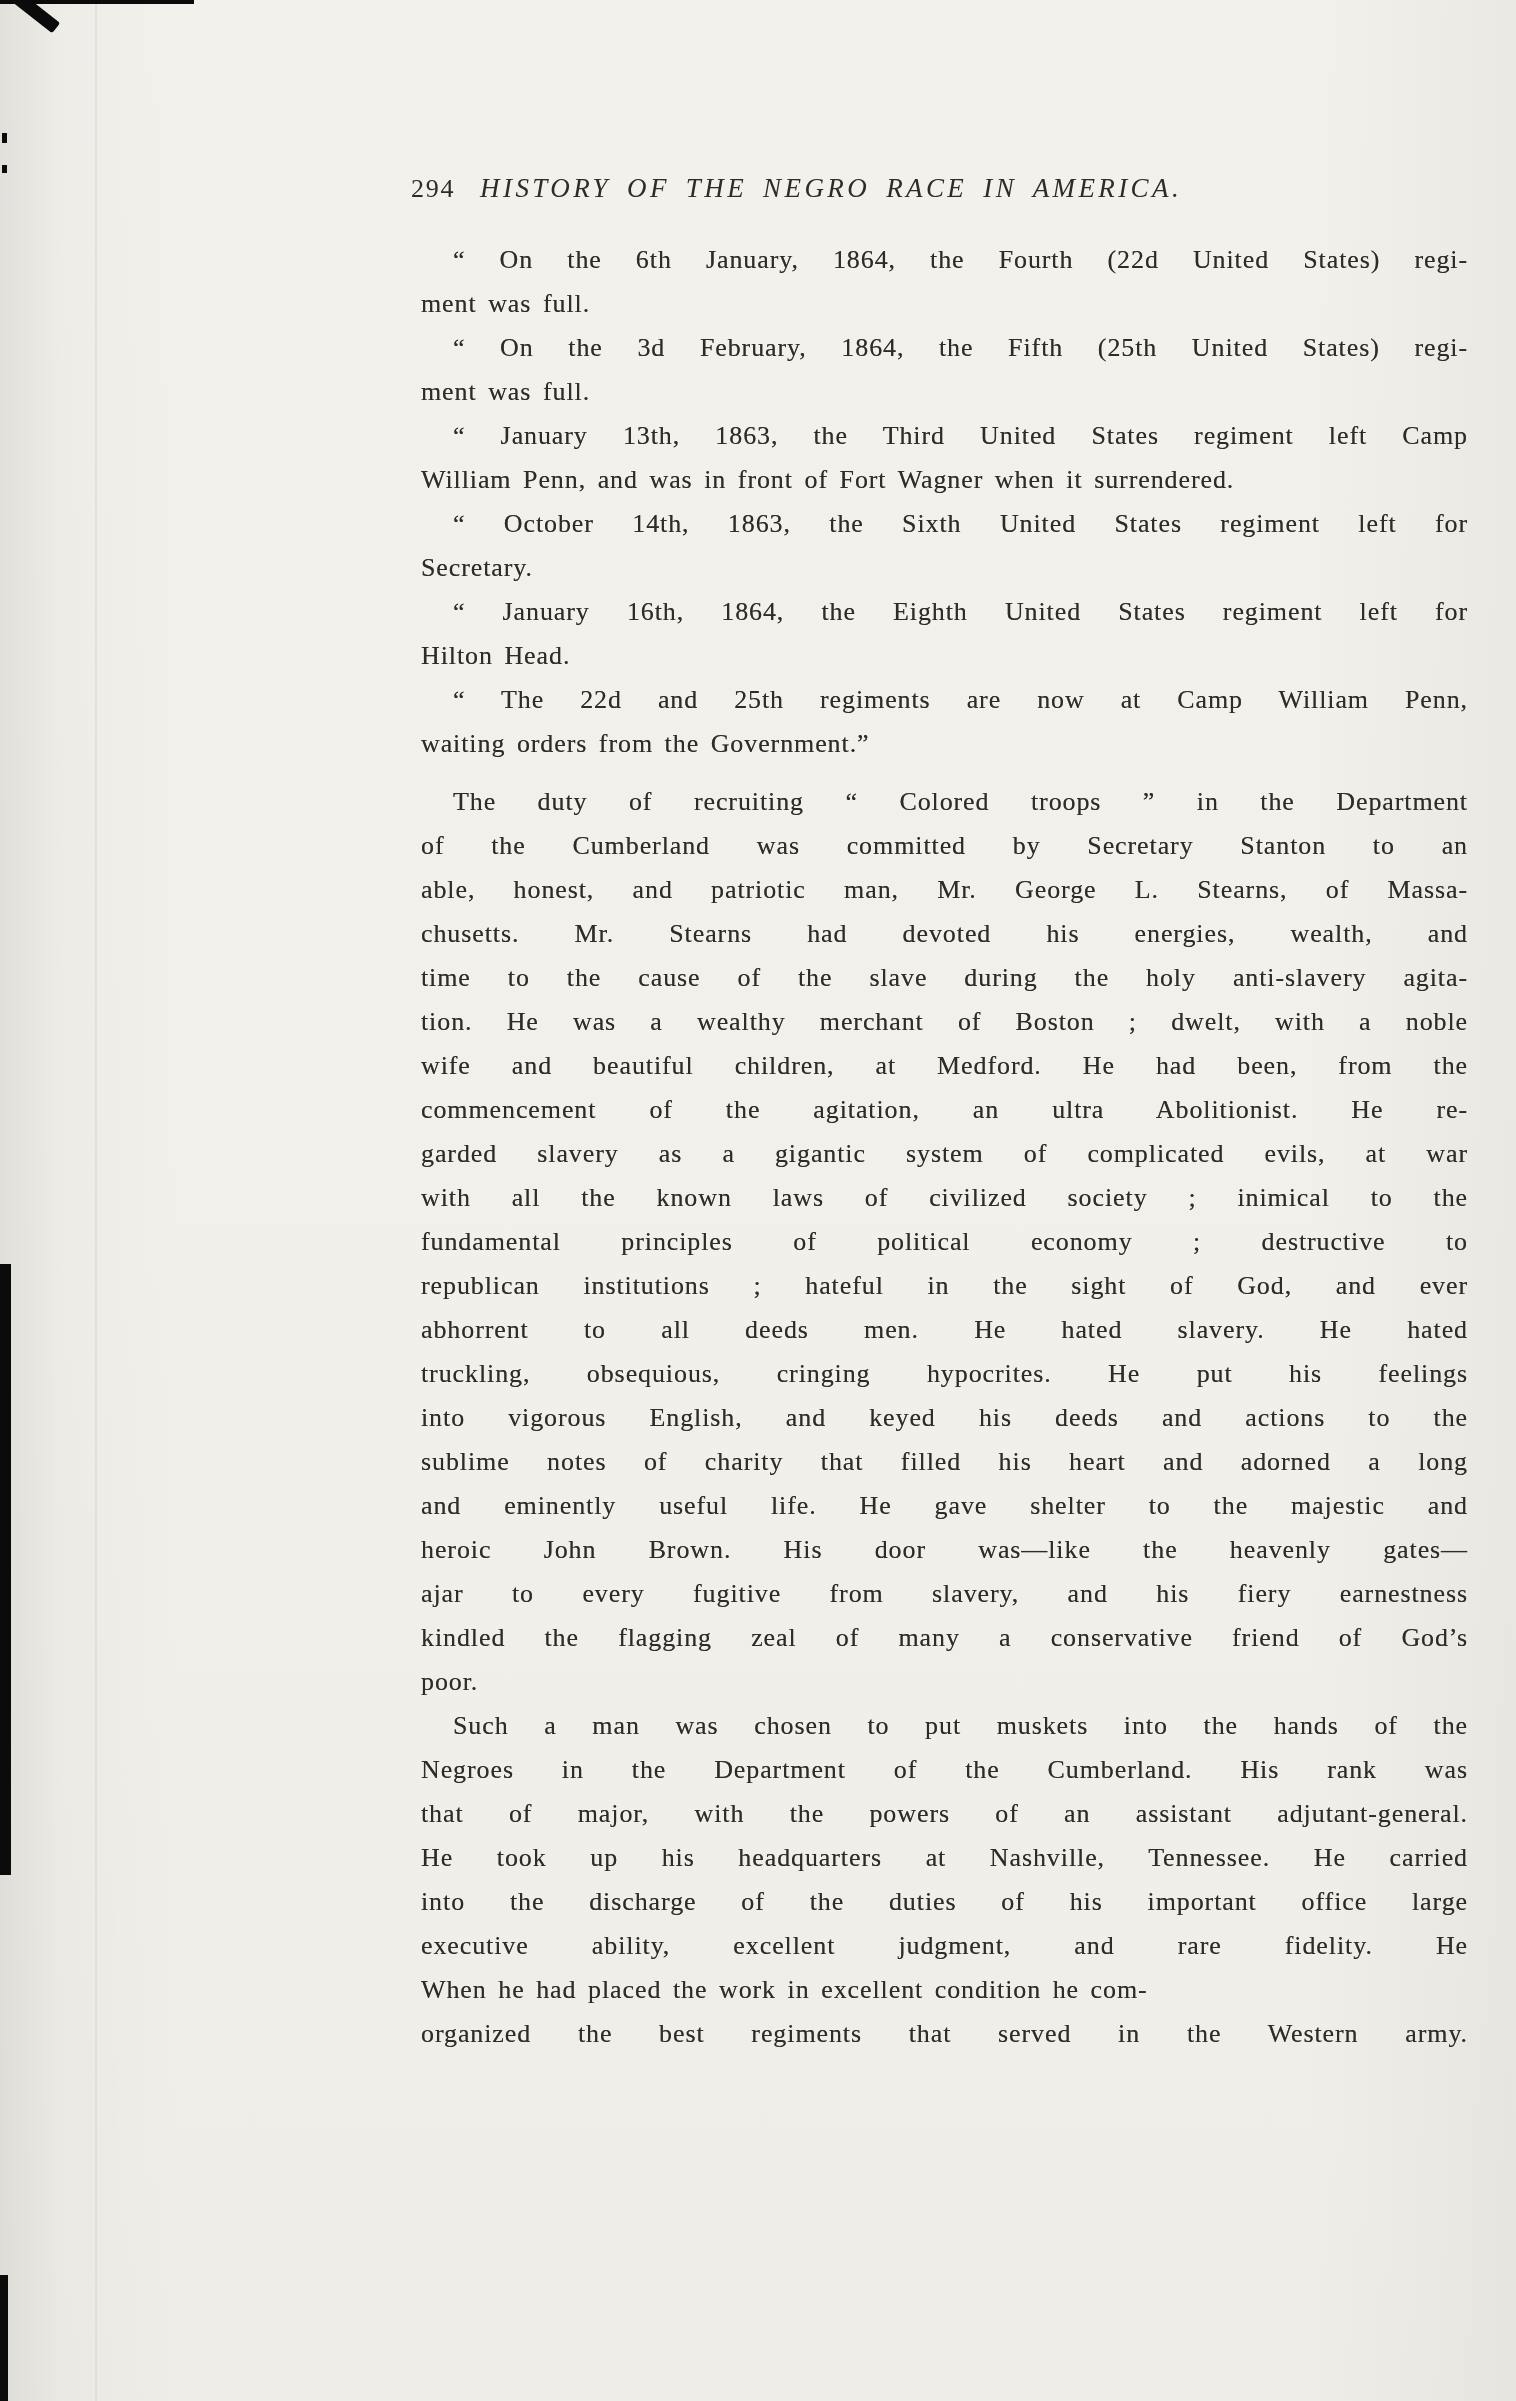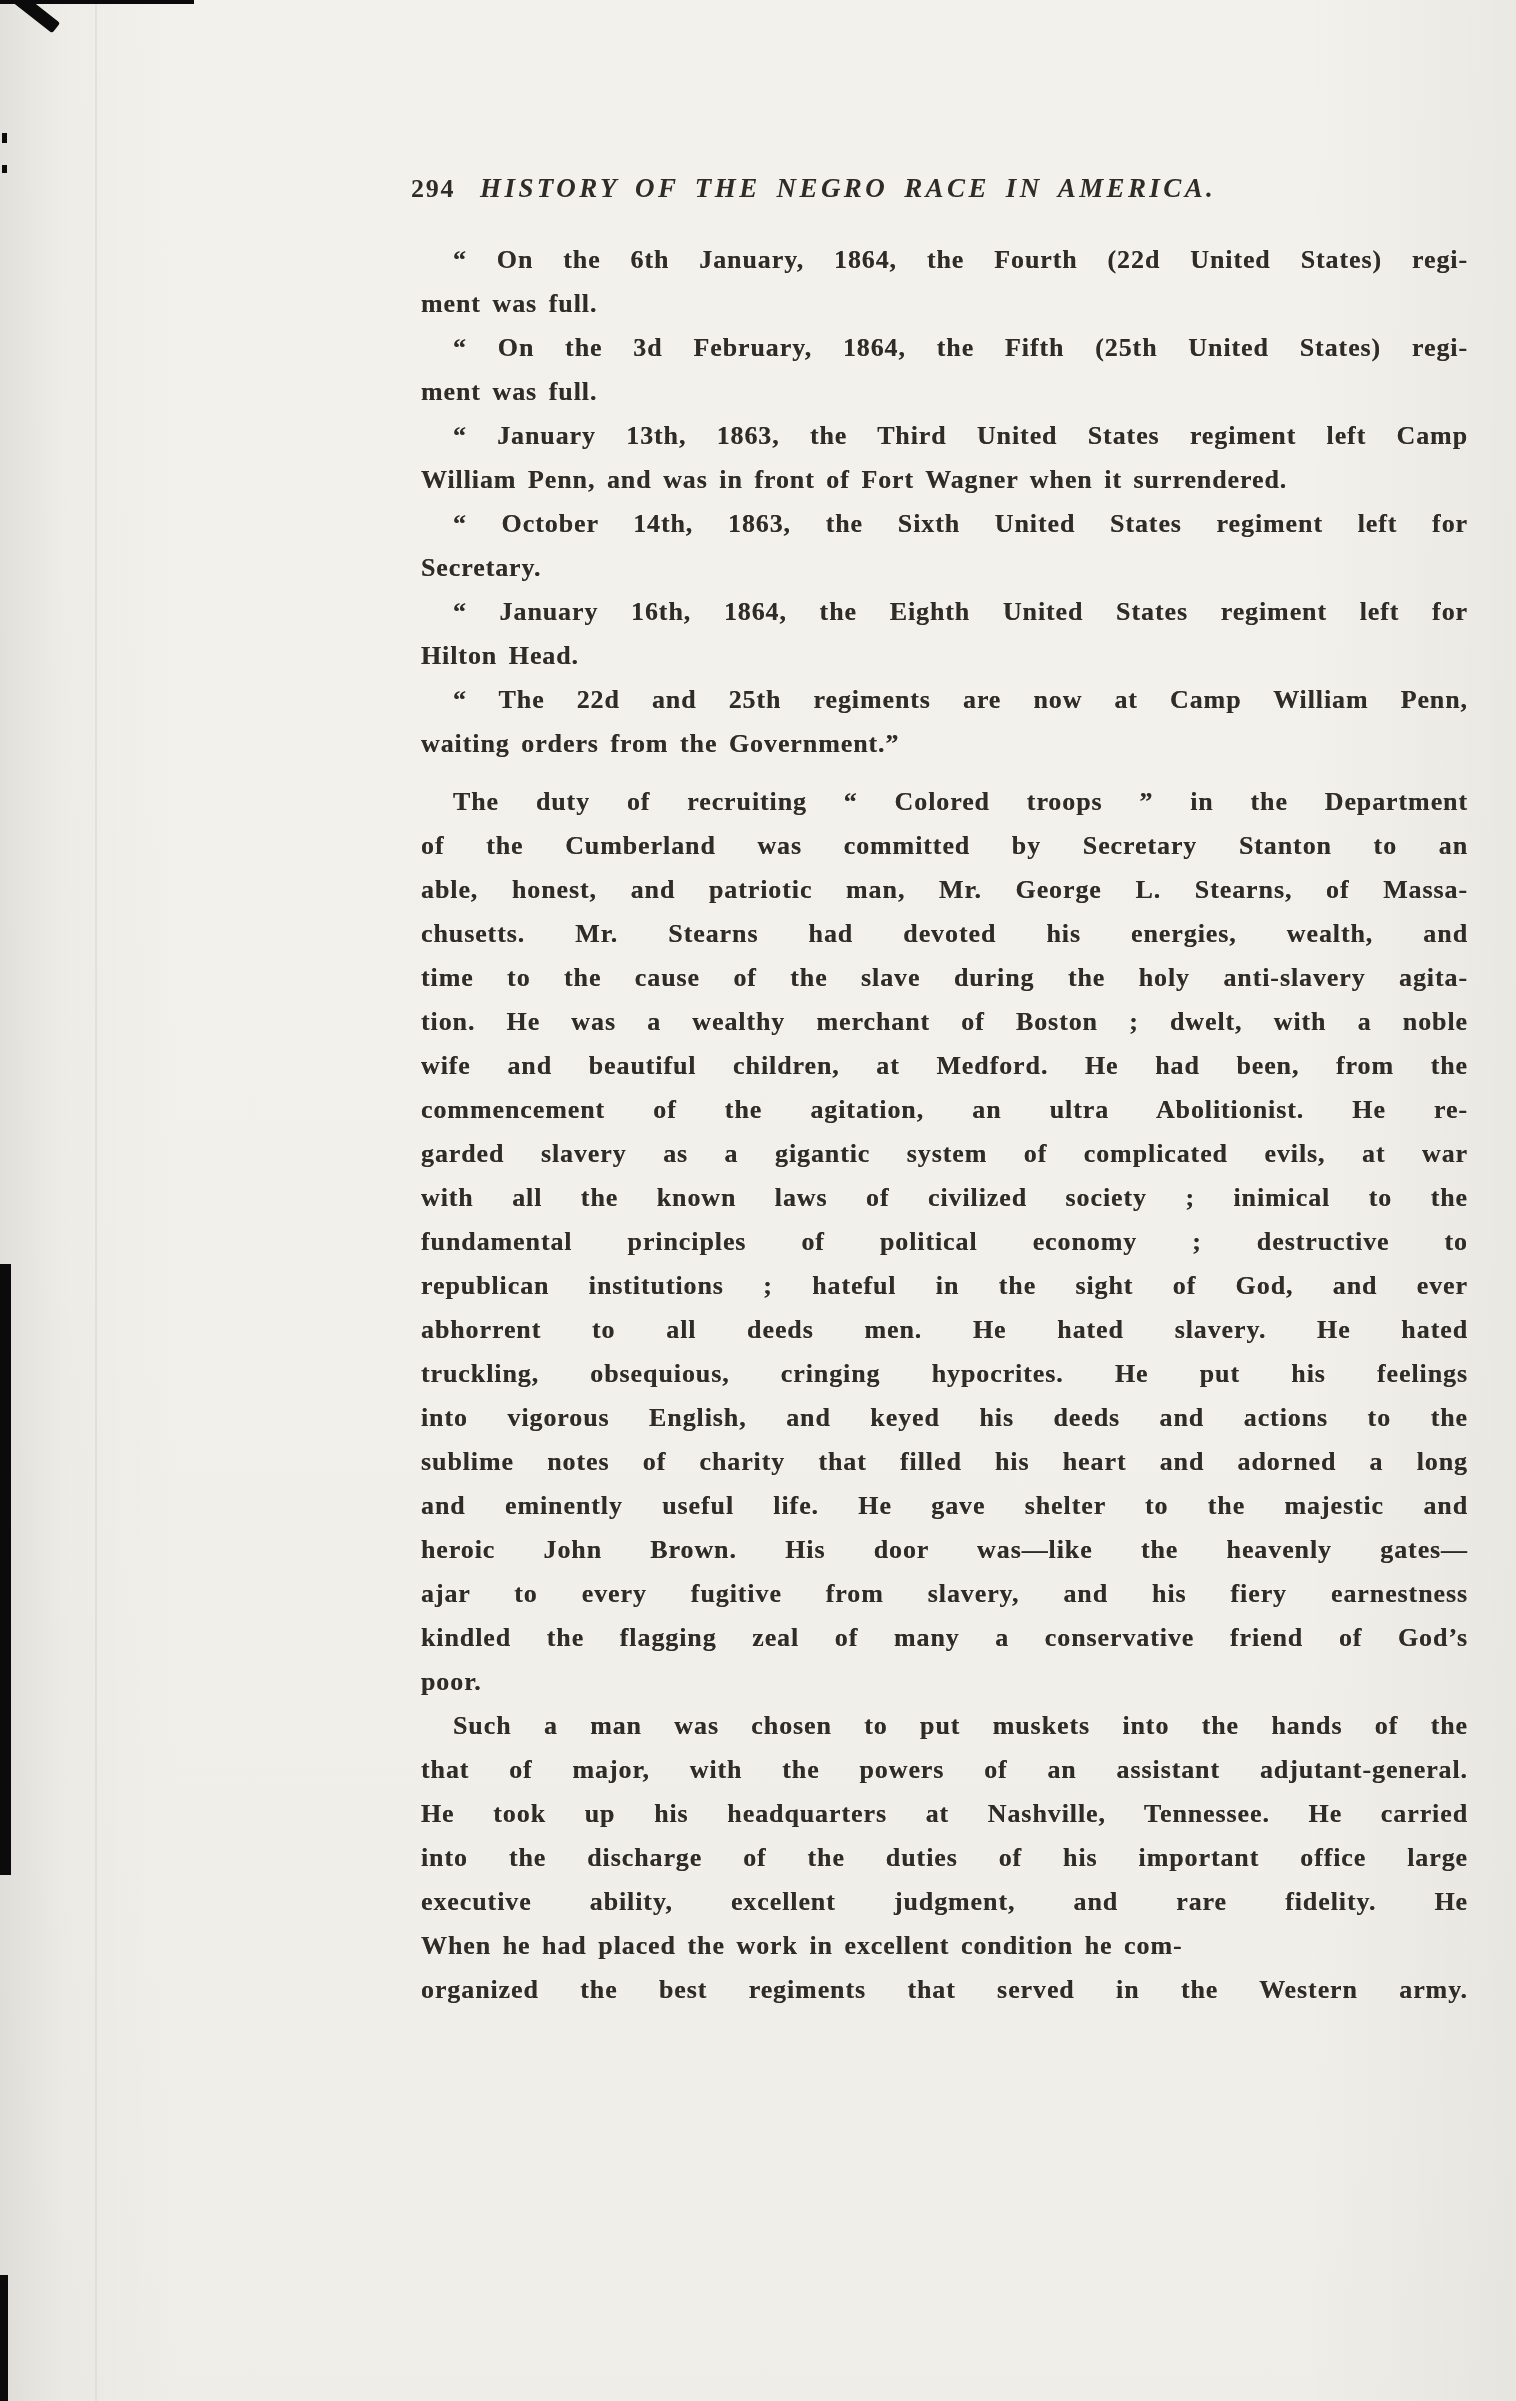--- a/index.html
+++ b/index.html
@@ -9,21 +9,20 @@
     position: relative;
     width: 1517px;
     height: 2401px;
     overflow: hidden;
     background-color: #f1f0ea;
     background-image:
       linear-gradient(90deg, rgba(0,0,0,0.07) 0%, rgba(0,0,0,0.02) 4%, rgba(0,0,0,0) 12%, rgba(0,0,0,0) 86%, rgba(0,0,0,0.035) 100%),
       linear-gradient(180deg, #f2f1ec 0%, #f1f0ea 50%, #eeede7 100%);
     font-family: "Liberation Serif", serif;
     color: #2f2b26;
-    font-weight: bold;
   }
 
   
   .artifact { position: absolute; background: #0b0b0b; }
   .artifact-topline   { left: 0;   top: 0;    width: 194px; height: 4.2px; }
   .artifact-topmark   { left: 8.4px; top: 5px; width: 54px;  height: 12.6px; transform: rotate(38deg); border-radius: 2.5px; }
   .artifact-dot-a     { left: 1.7px; top: 133px; width: 5px; height: 10px; }
   .artifact-dot-b     { left: 1.7px; top: 165px; width: 5px; height: 8.4px; }
   .artifact-midband   { left: 0;   top: 1264px; width: 11px; height: 611px; }
   .artifact-bottomband{ left: 0;   top: 2275px; width: 8.4px; height: 126px; }
@@ -140,20 +139,21 @@
         <div class="tline">into vigorous English, and keyed his deeds and actions to the</div>
         <div class="tline">sublime notes of charity that filled his heart and adorned a long</div>
         <div class="tline">and eminently useful life.  He gave shelter to the majestic and</div>
         <div class="tline">heroic John Brown.  His door was—like the heavenly gates—</div>
         <div class="tline">ajar to every fugitive from slavery, and his fiery earnestness</div>
         <div class="tline">kindled the flagging zeal of many a conservative friend of God’s</div>
         <div class="tline tline-last">poor.</div>
       </div>
     <div class="para">
         <div class="tline">Such a man was chosen to put muskets into the hands of the</div>
+        <div class="tline">Negroes in the Department of the Cumberland.  His rank was</div>
         <div class="tline">that of major, with the powers of an assistant adjutant-general.</div>
         <div class="tline">He took up his headquarters at Nashville, Tennessee.  He carried</div>
         <div class="tline">into the discharge of the duties of his important office large</div>
         <div class="tline">executive ability, excellent judgment, and rare fidelity.  He</div>
         <div class="tline tline-last">When he had placed the work in excellent condition he com-</div>
         <div class="tline">organized the best regiments that served in the Western army.</div>
       </div>
   </main>
 
 </div>

